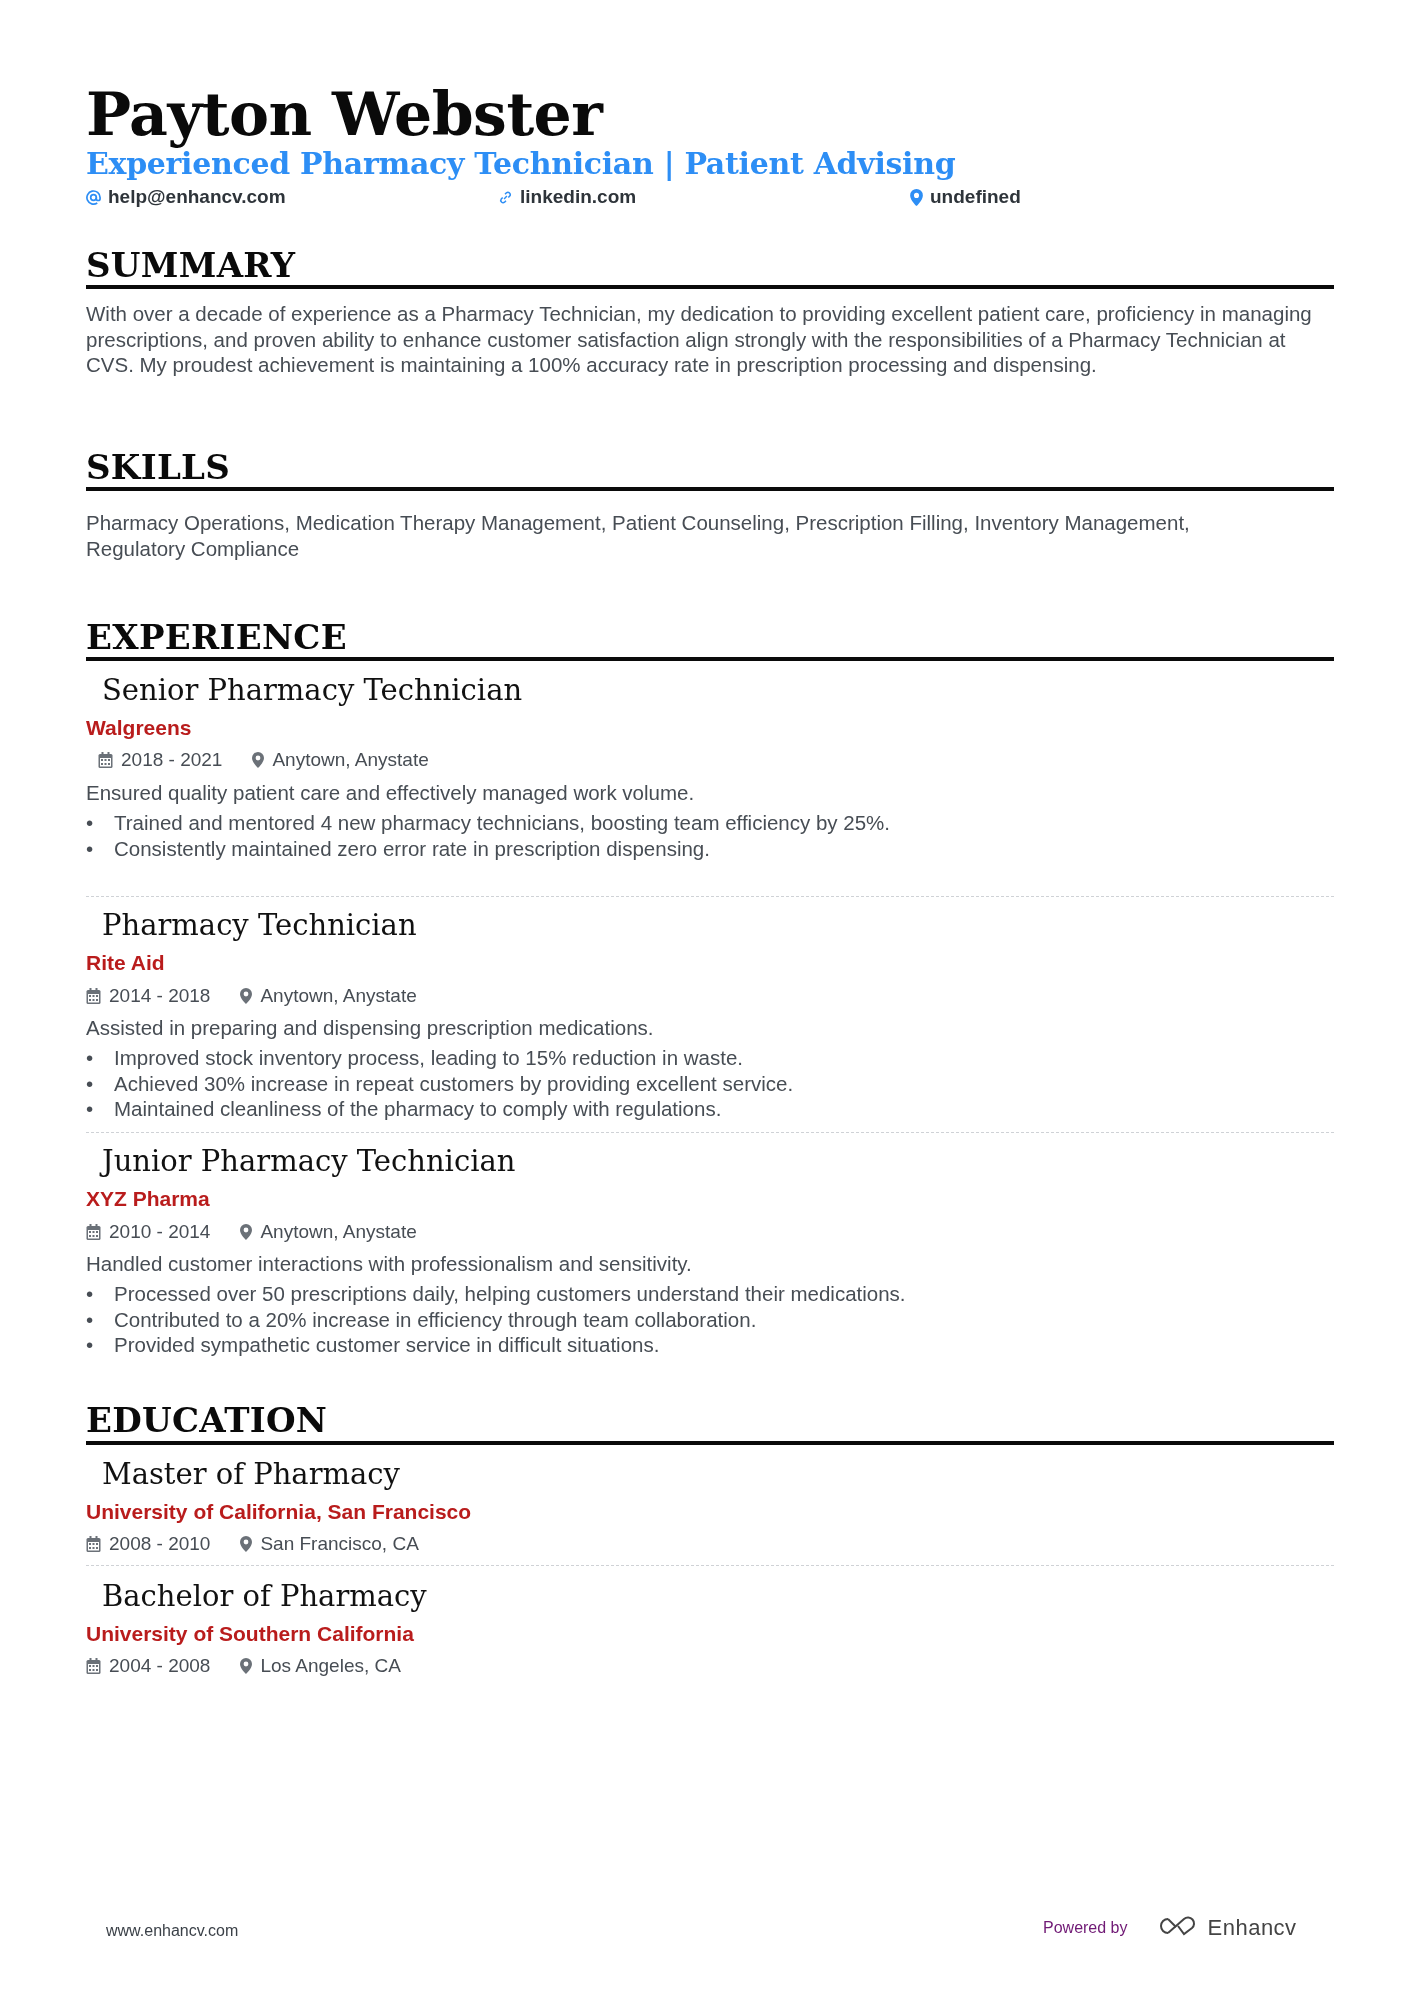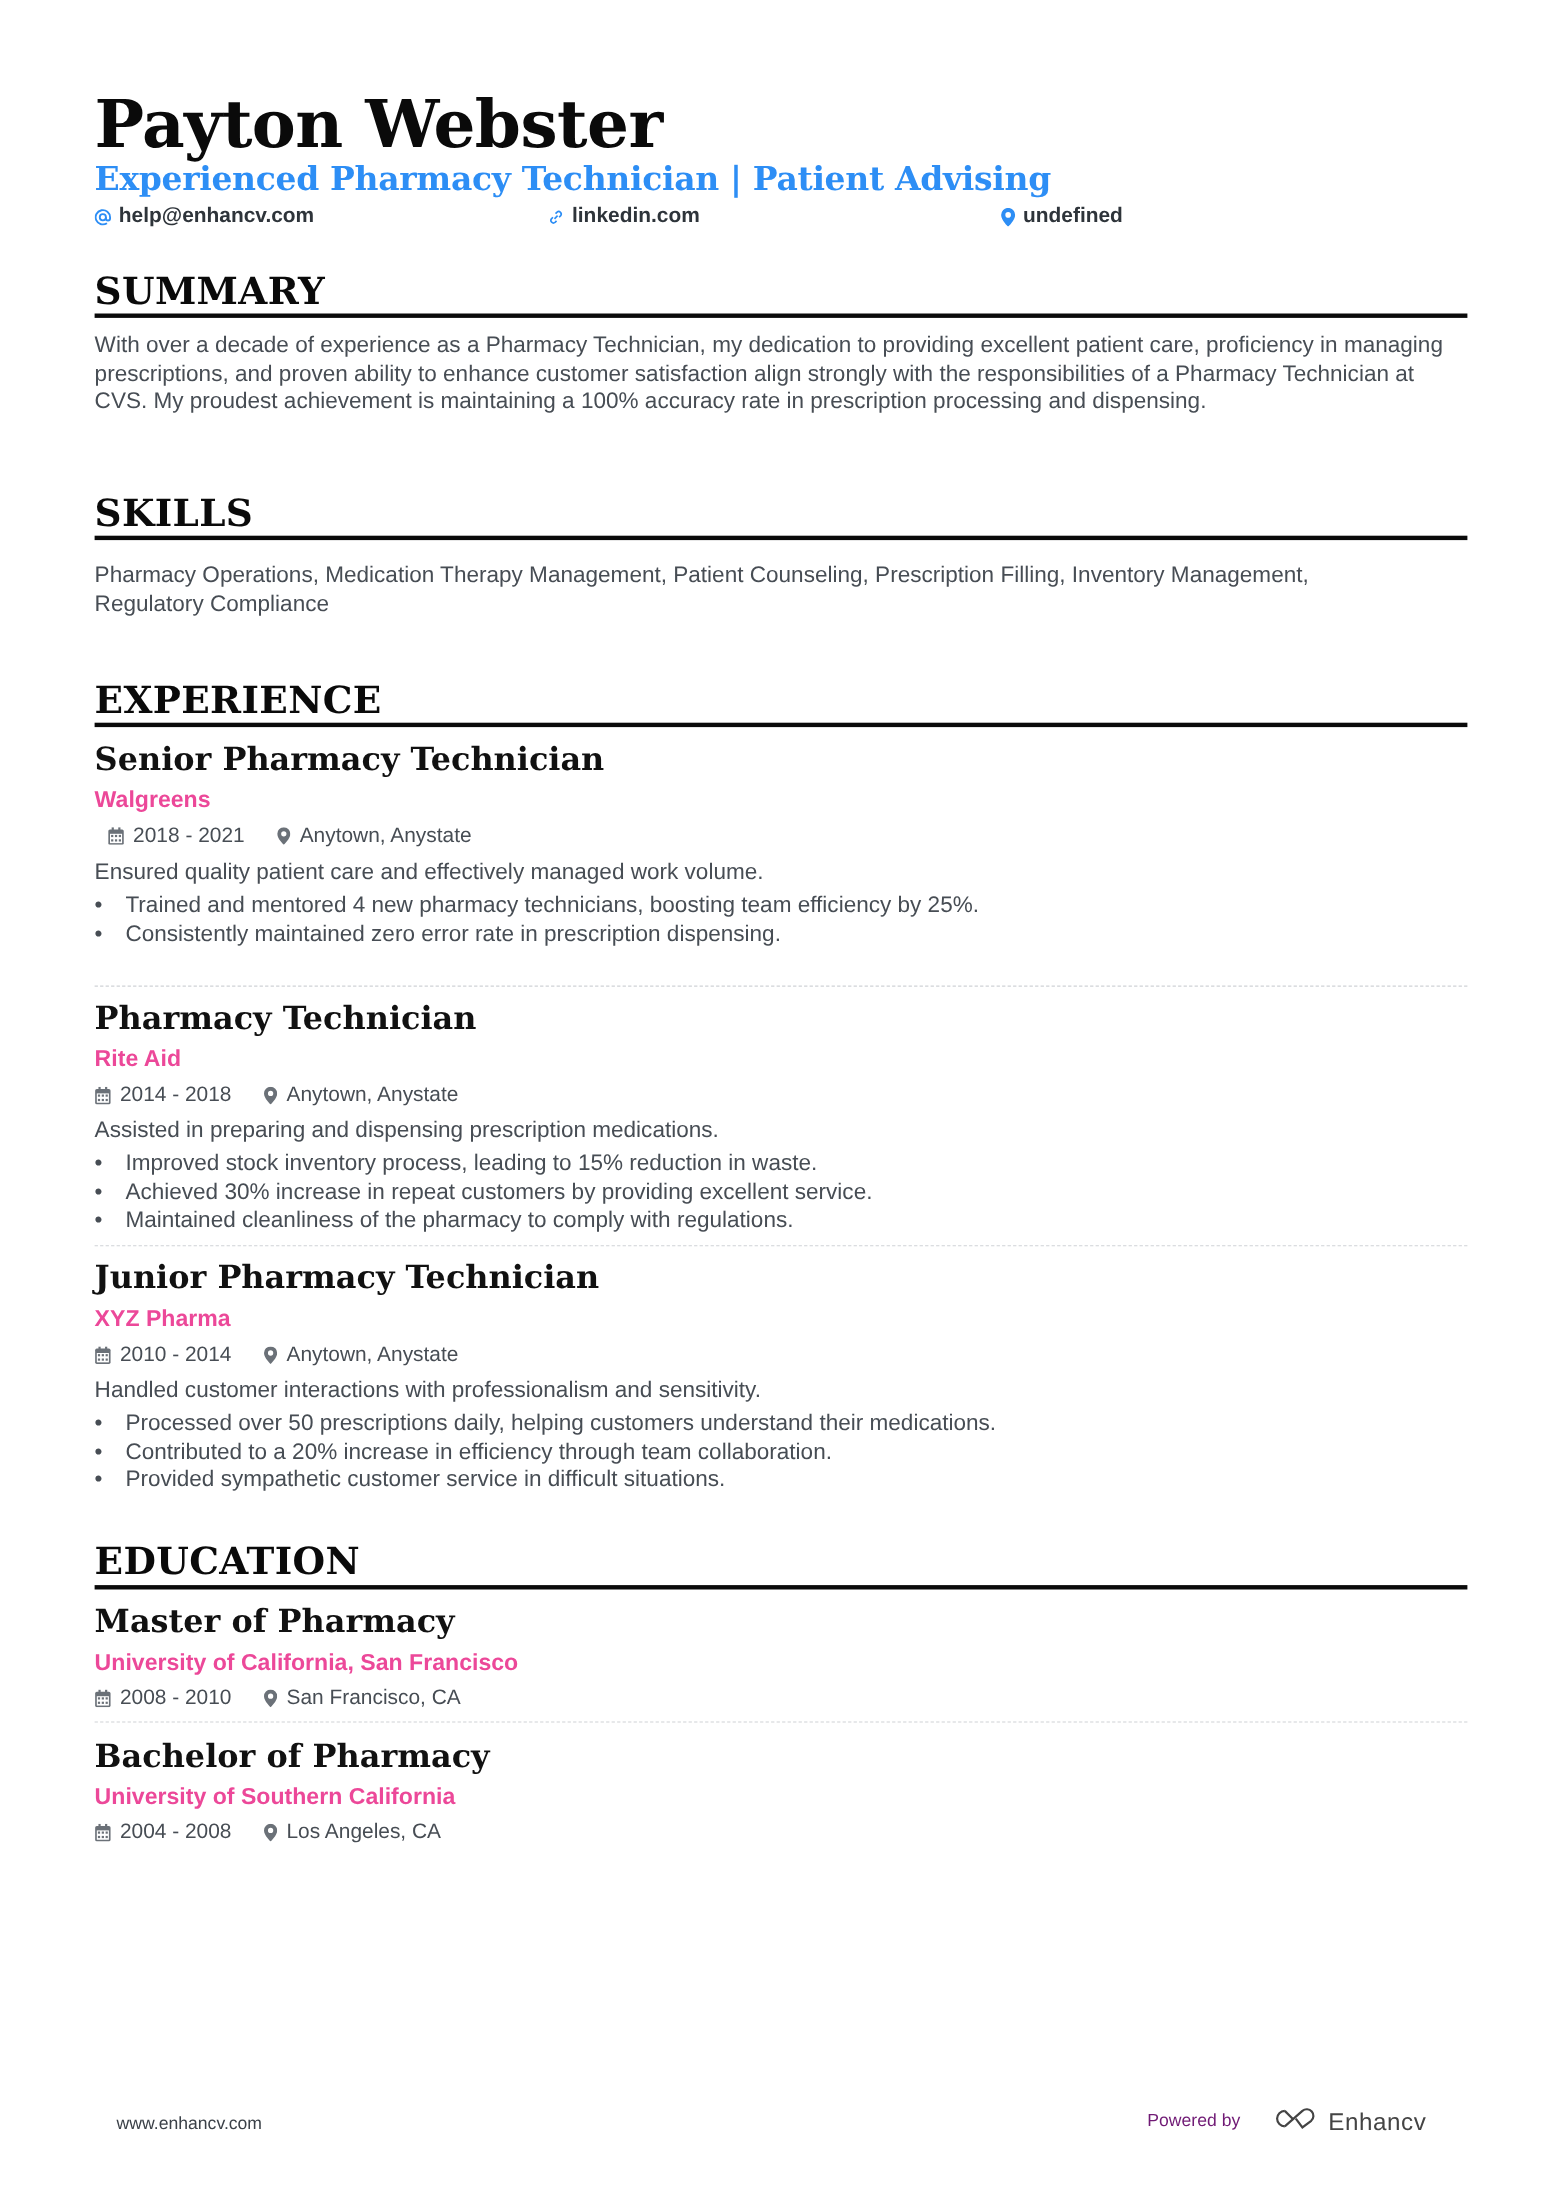--- a/index.html
+++ b/index.html
@@ -7,22 +7,22 @@
   body { position: relative; font-family: "Liberation Sans", "DejaVu Sans", sans-serif; color: #3b4148; overflow: hidden; }
   .page { position: absolute; left: 86px; top: 0; width: 1248px; }
   .name { position: absolute; top: 78px; left: 0; font-family: "DejaVu Serif", serif; font-weight: bold; font-size: 60px; color: #0a0a0a; letter-spacing: -0.5px; line-height: 72px; }
   .title { position: absolute; top: 144px; left: 0; font-family: "DejaVu Serif", serif; font-weight: bold; font-size: 30px; color: #2d8ef5; line-height: 40px; letter-spacing: -0.3px; }
   .contacts { position: absolute; top: 186px; left: 0; width: 1248px; height: 24px; }
   .contact { position: absolute; top: 0; display: flex; align-items: center; font-weight: bold; font-size: 19px; color: #2e343a; }
   .contact .ico { color: #2d8ef5; margin-right: 7px; display: inline-flex; align-items: center; }
   .section-title { position: absolute; left: 0; font-family: "DejaVu Serif", serif; font-weight: bold; font-size: 34px; color: #0a0a0a; letter-spacing: 0.3px; line-height: 40px; }
   .rule { position: absolute; left: 0; width: 1248px; height: 4px; background: #0a0a0a; }
   .para { position: absolute; left: 0; width: 1248px; font-size: 20.5px; line-height: 25.6px; color: #474d54; }
-  .role { position: absolute; left: 0; font-family: "DejaVu Serif", serif; font-size: 29px; color: #111; line-height: 36px; font-weight: bold; }
-  .org { position: absolute; left: 0; font-weight: bold; font-size: 21px; color: #ec4899; line-height: 26px; }
+  .role { position: absolute; left: 16px; font-family: "DejaVu Serif", serif; font-size: 29px; color: #111; line-height: 36px; }
+  .org { position: absolute; left: 0; font-weight: bold; font-size: 21px; color: #b91c1c; line-height: 26px; }
   .meta { position: absolute; left: 0; display: flex; align-items: center; font-size: 19px; color: #474d54; line-height: 24px; }
   .meta .ico { display: inline-flex; align-items: center; margin-right: 8px; color: #6b7178; }
   .meta .gap { width: 30px; }
   .desc { position: absolute; left: 0; font-size: 20.5px; color: #474d54; line-height: 25px; }
   .bullets { position: absolute; left: 0; list-style: none; }
   .bullets li { position: relative; padding-left: 28px; font-size: 20.5px; color: #474d54; line-height: 25.6px; }
   .bullets li::before { content: "•"; position: absolute; left: 0; top: 0; color: #474d54; }
   .dash { position: absolute; left: 0; width: 1248px; border-top: 1.5px dashed #cfd2d6; }
   .footer-left { position: absolute; left: 106px; top: 1922px; font-size: 16px; color: #3b4148; }
   .footer-right { position: absolute; left: 1043px; top: 1914px; display: flex; align-items: center; }

